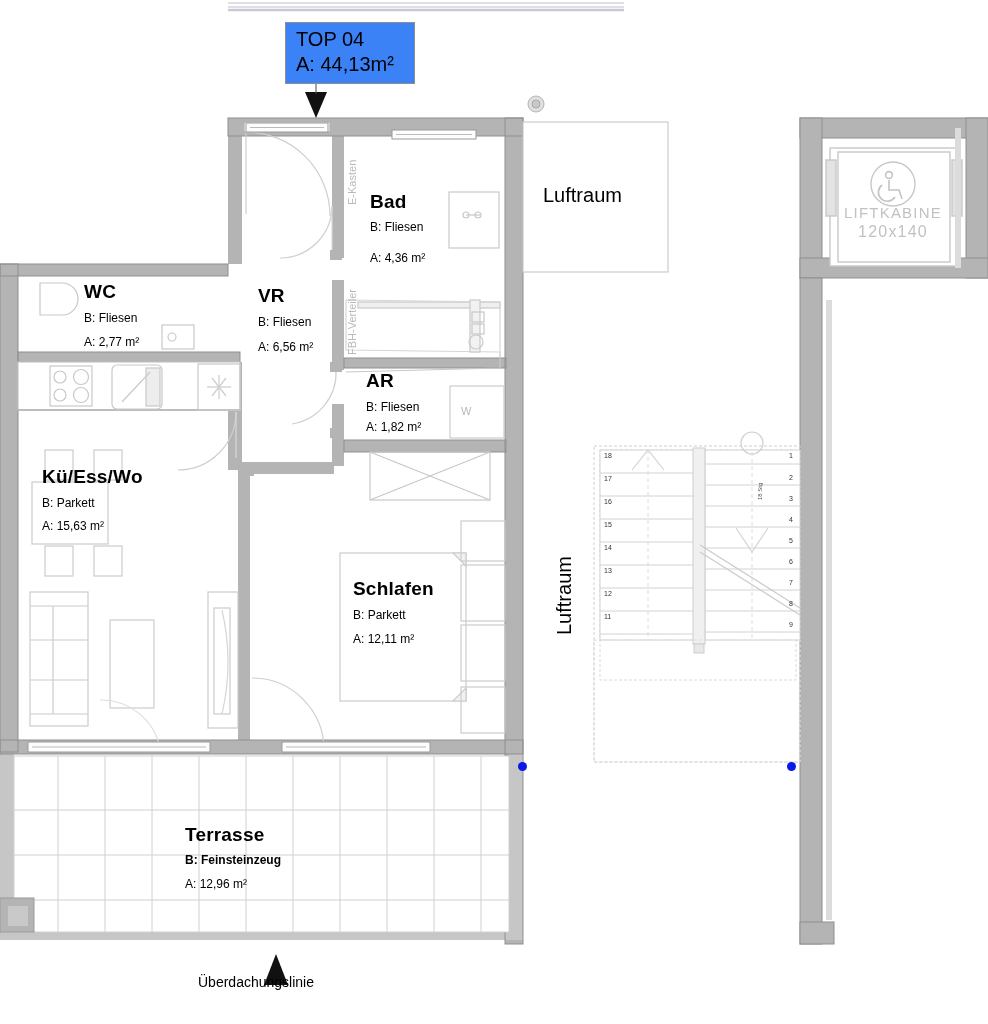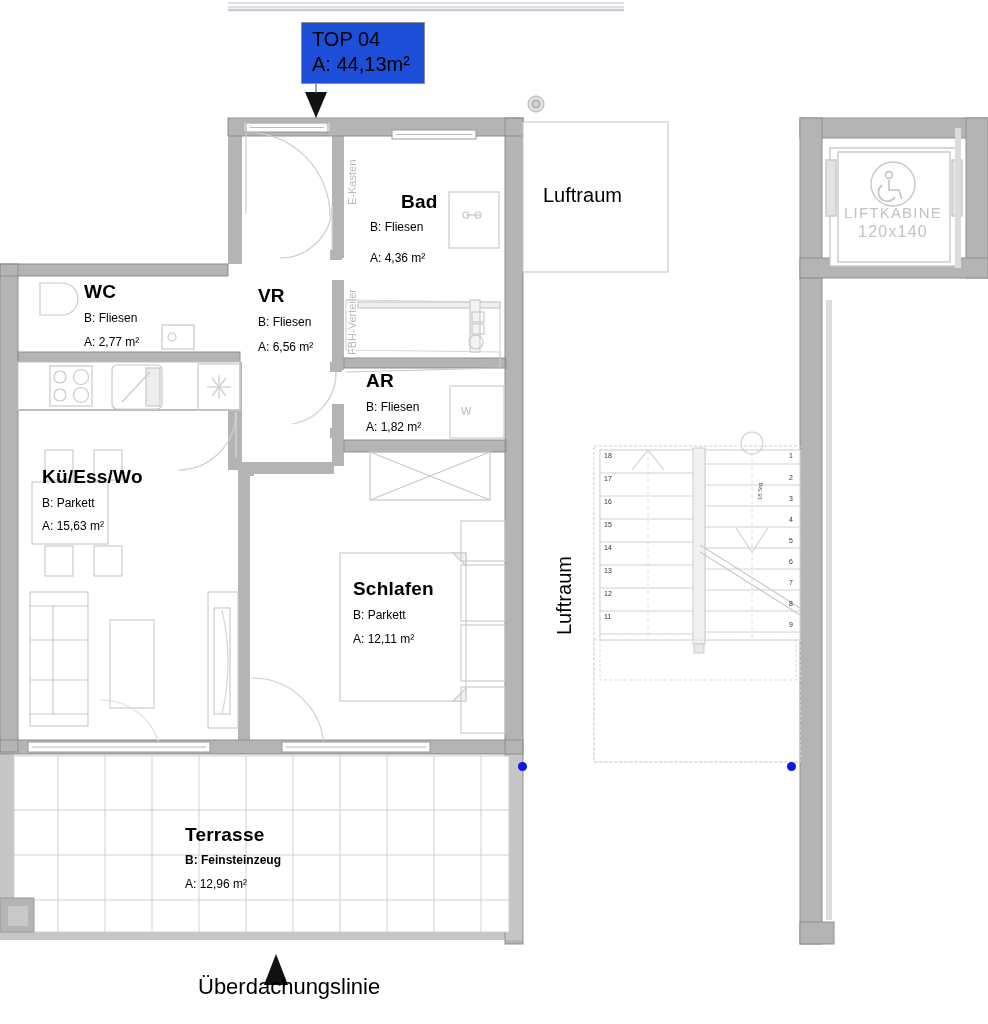--- a/index.html
+++ b/index.html
@@ -3,26 +3,26 @@
 <meta charset="utf-8">
 <style>
   html,body{margin:0;padding:0;background:#ffffff;}
   body{width:988px;height:1024px;font-family:"Liberation Sans",sans-serif;position:relative;overflow:hidden;}
   #plan{position:absolute;inset:0;}
   .lbl{position:absolute;color:#000;white-space:nowrap;}
   .room-name{font-weight:bold;font-size:19px;letter-spacing:.2px;}
   .room-line{font-size:12px;}
   .faint{color:#b9b9bd;}
   .vert{transform:rotate(-90deg);transform-origin:left top;}
-  .tag-box{position:absolute;border:1px solid #8d8d8d;background:#1d4ed8;padding:4px 14px 6px 10px;margin-left:16px;}
+  .tag-box{position:absolute;border:1px solid #8d8d8d;background:#3b82f6;padding:4px 20px 6px 10px;}
   .tag-box div{font-size:20px;color:#000;line-height:1.25;white-space:nowrap;}
   .tiny-num{position:absolute;font-size:7px;color:#333;}
   .micro{position:absolute;font-size:6px;color:#555;}
   .bluedot{position:absolute;width:9px;height:9px;border-radius:50%;background:#0b18e8;}
-  .bottom-cap{position:absolute;font-size:22px;color:#000;}
+  .bottom-cap{position:absolute;font-size:14px;color:#000;}
 </style>
 </head>
 <body>
 
 <svg id="plan" width="988" height="1024" viewBox="0 0 988 1024">
 
   <g stroke="#d5d5dd" fill="none">
     <line x1="228" y1="3" x2="624" y2="3" stroke-width="1.4"></line>
     <line x1="228" y1="7" x2="624" y2="7" stroke-width="1.4"></line>
     <line x1="228" y1="10" x2="624" y2="10" stroke-width="2.4" stroke="#c9c9d6"></line>
@@ -323,21 +323,21 @@
 </div>
 
 <div class="lbl room-name" style="left:84px;top:281px;">WC</div>
 <div class="lbl room-line" style="left:84px;top:311px;">B: Fliesen</div>
 <div class="lbl room-line" style="left:84px;top:335px;">A: 2,77  m²</div>
 
 <div class="lbl room-name" style="left:258px;top:285px;">VR</div>
 <div class="lbl room-line" style="left:258px;top:315px;">B: Fliesen</div>
 <div class="lbl room-line" style="left:258px;top:340px;">A: 6,56 m²</div>
 
-<div class="lbl room-name" style="left:370px;top:191px;margin-left:31px;">Bad</div>
+<div class="lbl room-name" style="left:370px;top:191px;">Bad</div>
 <div class="lbl room-line" style="left:370px;top:220px;">B: Fliesen</div>
 <div class="lbl room-line" style="left:370px;top:251px;text-align:center;">A: 4,36 m²</div>
 
 <div class="lbl room-name" style="left:366px;top:370px;">AR</div>
 <div class="lbl room-line" style="left:366px;top:400px;">B: Fliesen</div>
 <div class="lbl room-line" style="left:366px;top:420px;">A: 1,82 m²</div>
 
 <div class="lbl room-name" style="left:42px;top:466px;">Kü/Ess/Wo</div>
 <div class="lbl room-line" style="left:42px;top:496px;">B: Parkett</div>
 <div class="lbl room-line" style="left:42px;top:519px;text-align:right;">A: 15,63 m²</div>

